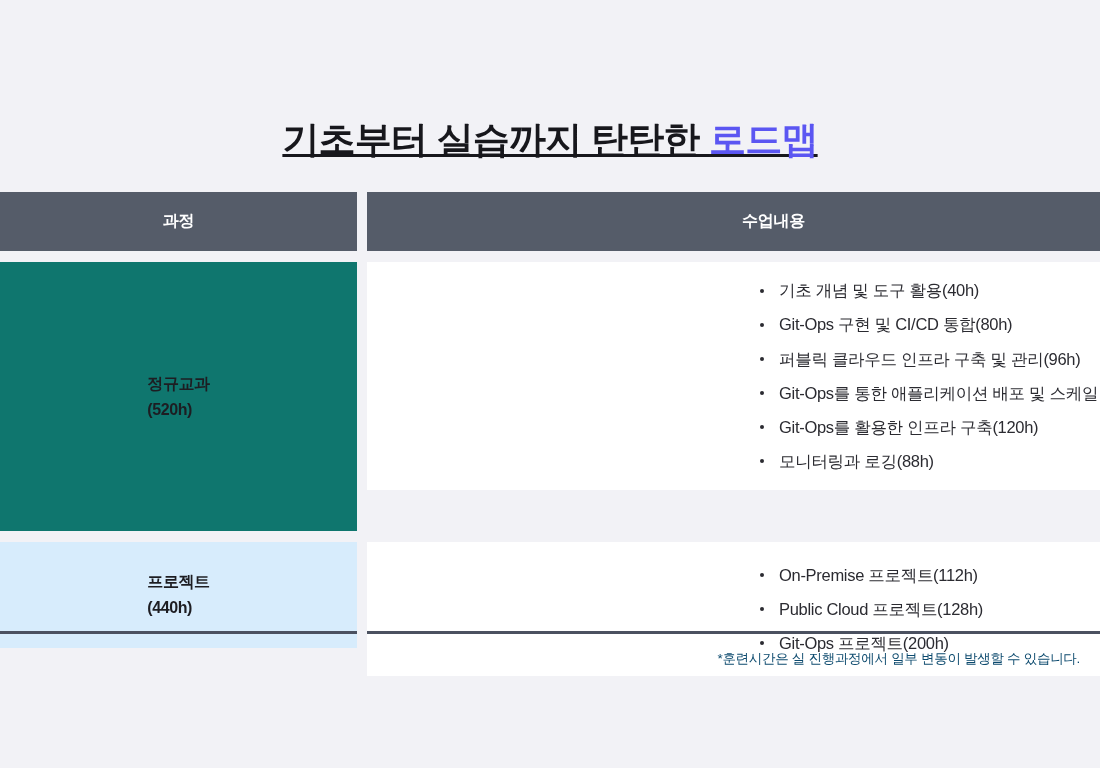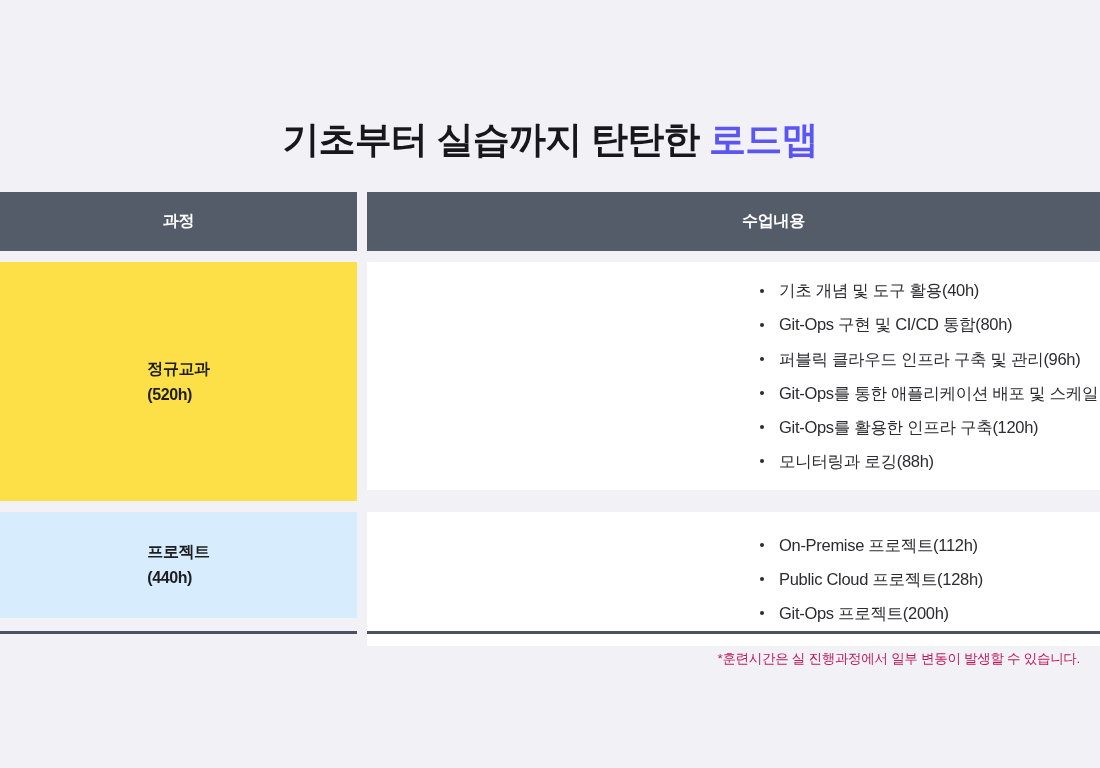--- a/index.html
+++ b/index.html
@@ -23,20 +23,21 @@
     box-sizing: border-box;
   }
   .title {
     display: inline-block;
     font-size: 37px;
     font-weight: 800;
     letter-spacing: -0.8px;
     color: #17171c;
     line-height: 1.25;
     white-space: nowrap;
+    text-decoration: underline;
   }
   .title .accent {
     color: #5b56f2;
   }
 
   
   .table {
     position: absolute;
     left: 0;
     top: 192px;
@@ -90,21 +91,21 @@
     letter-spacing: -0.4px;
   }
   .body-row .col-content {
     background: #ffffff;
     padding: 18px 0 18px 0;
     display: flex;
     flex-direction: column;
     justify-content: center;
   }
 
-  .row-regular .col-course { background: #fde047; height: 239px; }
+  .row-regular .col-course { background: #0f766e; height: 269px; }
   .row-regular .col-content { height: 228px; }
 
   .row-project .col-course { background: #d7ecfc; height: 106px; }
   .row-project .col-content { height: 134px; }
 
   ul.items {
     list-style: none;
     margin: 0;
     padding: 0;
   }
@@ -157,21 +158,21 @@
   }
 
   
   .footnote {
     position: absolute;
     left: 0;
     top: 650px;
     width: 1080px;
     text-align: right;
     font-size: 13.5px;
-    color: #be185d;
+    color: #0c4a6e;
     letter-spacing: -0.3px;
     box-sizing: border-box;
     padding-right: 0px;
     white-space: nowrap;
   }
 </style>
 </head>
 <body>
 
 <div class="title-wrap">

